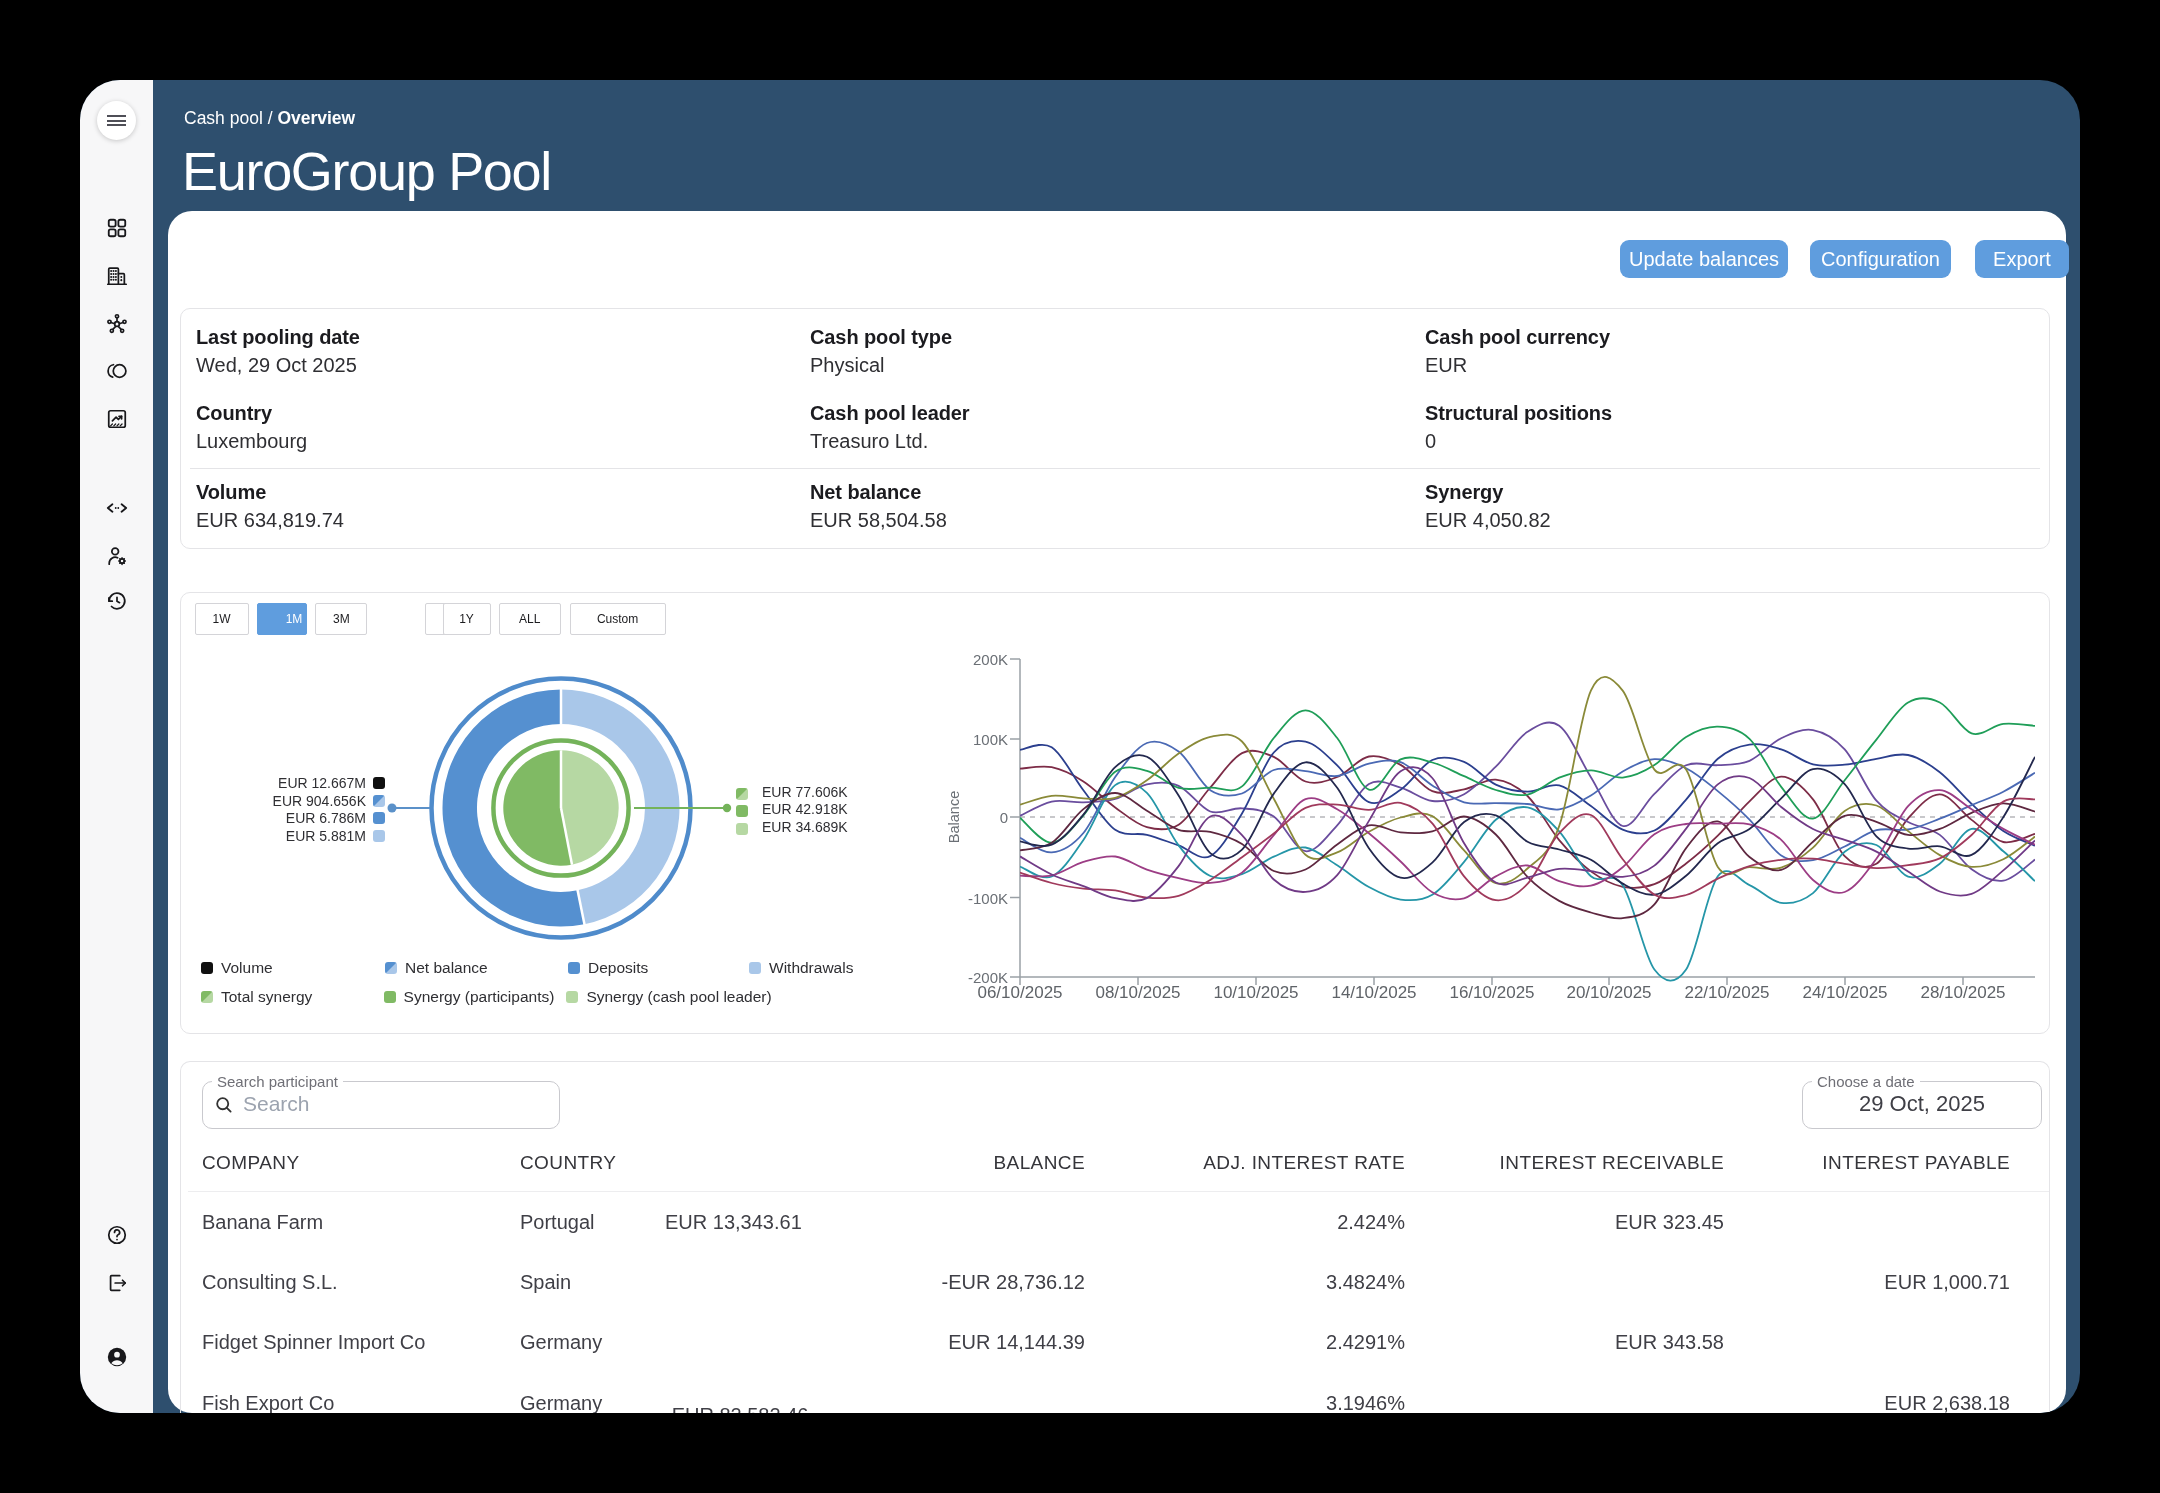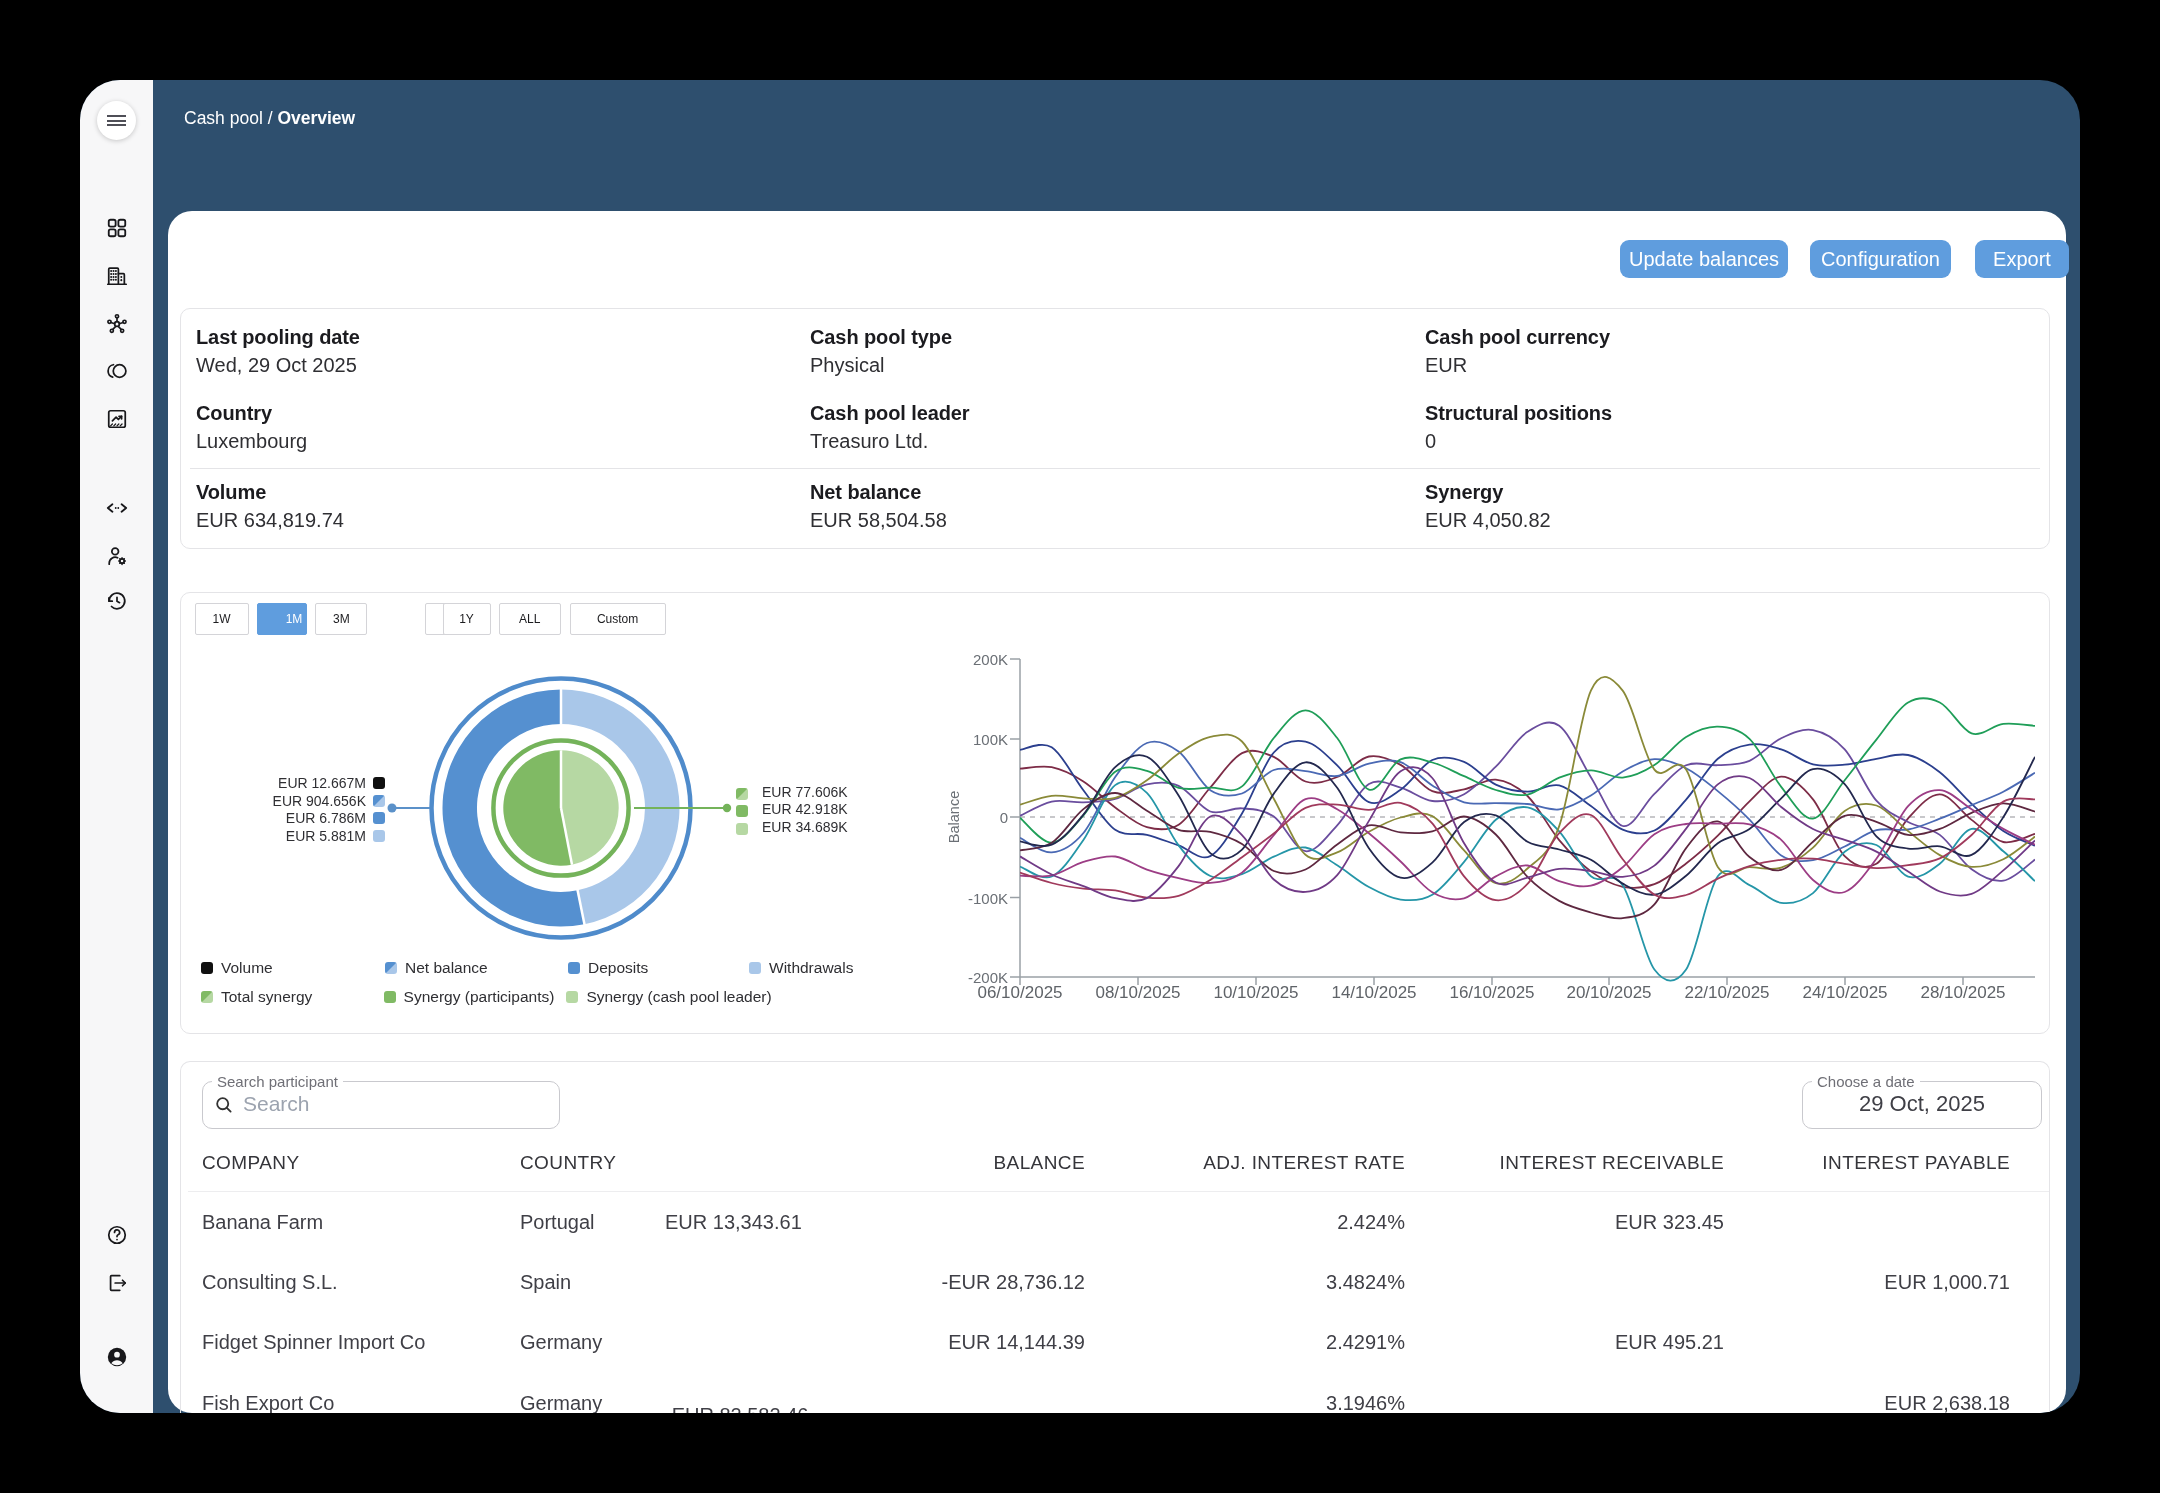--- a/index.html
+++ b/index.html
@@ -34,20 +34,21 @@
 .bleg span:last-child { font-size:15.5px; color:#2f2f33; }
 .ax { font-size:15px; fill:#6a6f75; font-family:"Liberation Sans",sans-serif; }
 .axx { font-size:17px; fill:#5f6368; font-family:"Liberation Sans",sans-serif; }
 .thead { position:absolute; font-size:19px; color:#35353a; letter-spacing:.4px; font-weight:500; }
 .tcell { position:absolute; font-size:20px; color:#3f3f46; }
 .inp { position:absolute; height:48px; border:1px solid #c9c9ce; border-radius:10px; background:#fff; }
 .flabel { position:absolute; font-size:15px; color:#6f6f76; background:#fff; padding:0 5px; }
 </style></head><body>
 <div id="app">
   <div id="crumb">Cash pool / <b>Overview</b></div>
+  <div id="title">EuroGroup Pool</div>
   <div id="card"></div>
 
   <div class="btn" style="left:1540px;top:160px;width:168px;">Update balances</div>
   <div class="btn" style="left:1730px;top:160px;width:141px;">Configuration</div>
   <div class="btn" style="left:1895px;top:160px;width:94px;">Export</div>
 
   <div class="ibox" style="top:228px;height:241px;"></div>
   <div style="position:absolute;left:110px;top:388px;width:1850px;border-top:1px solid #e4e4e7"></div>
   <div class="icell" style="left:116px;top:243px">
       <div class="lbl">Last pooling date</div>
@@ -248,21 +249,21 @@
     <div class="tcell" style="left:1224px;top:1131px;width:420px;text-align:right">EUR 323.45</div>
     <div class="tcell" style="left:122px;top:1191px">Consulting S.L.</div>
     <div class="tcell" style="left:440px;top:1191px">Spain</div>
     <div class="tcell" style="left:585px;top:1191px;width:420px;text-align:right">-EUR 28,736.12</div>
     <div class="tcell" style="left:905px;top:1191px;width:420px;text-align:right">3.4824%</div>
     <div class="tcell" style="left:1510px;top:1191px;width:420px;text-align:right">EUR 1,000.71</div>
     <div class="tcell" style="left:122px;top:1251px">Fidget Spinner Import Co</div>
     <div class="tcell" style="left:440px;top:1251px">Germany</div>
     <div class="tcell" style="left:585px;top:1251px;width:420px;text-align:right">EUR 14,144.39</div>
     <div class="tcell" style="left:905px;top:1251px;width:420px;text-align:right">2.4291%</div>
-    <div class="tcell" style="left:1224px;top:1251px;width:420px;text-align:right">EUR 495.21</div>
+    <div class="tcell" style="left:1224px;top:1251px;width:420px;text-align:right">EUR 343.58</div>
     <div class="tcell" style="left:122px;top:1312px">Fish Export Co</div>
     <div class="tcell" style="left:440px;top:1312px">Germany</div>
     <div class="tcell" style="left:585px;top:1324px;width:420px;text-align:left">-EUR 82,582.46</div>
     <div class="tcell" style="left:905px;top:1312px;width:420px;text-align:right">3.1946%</div>
     <div class="tcell" style="left:1510px;top:1312px;width:420px;text-align:right">EUR 2,638.18</div>
 
   <div id="sidebar">
     <div id="burger">
         <div class="bl"></div>
       </div>

